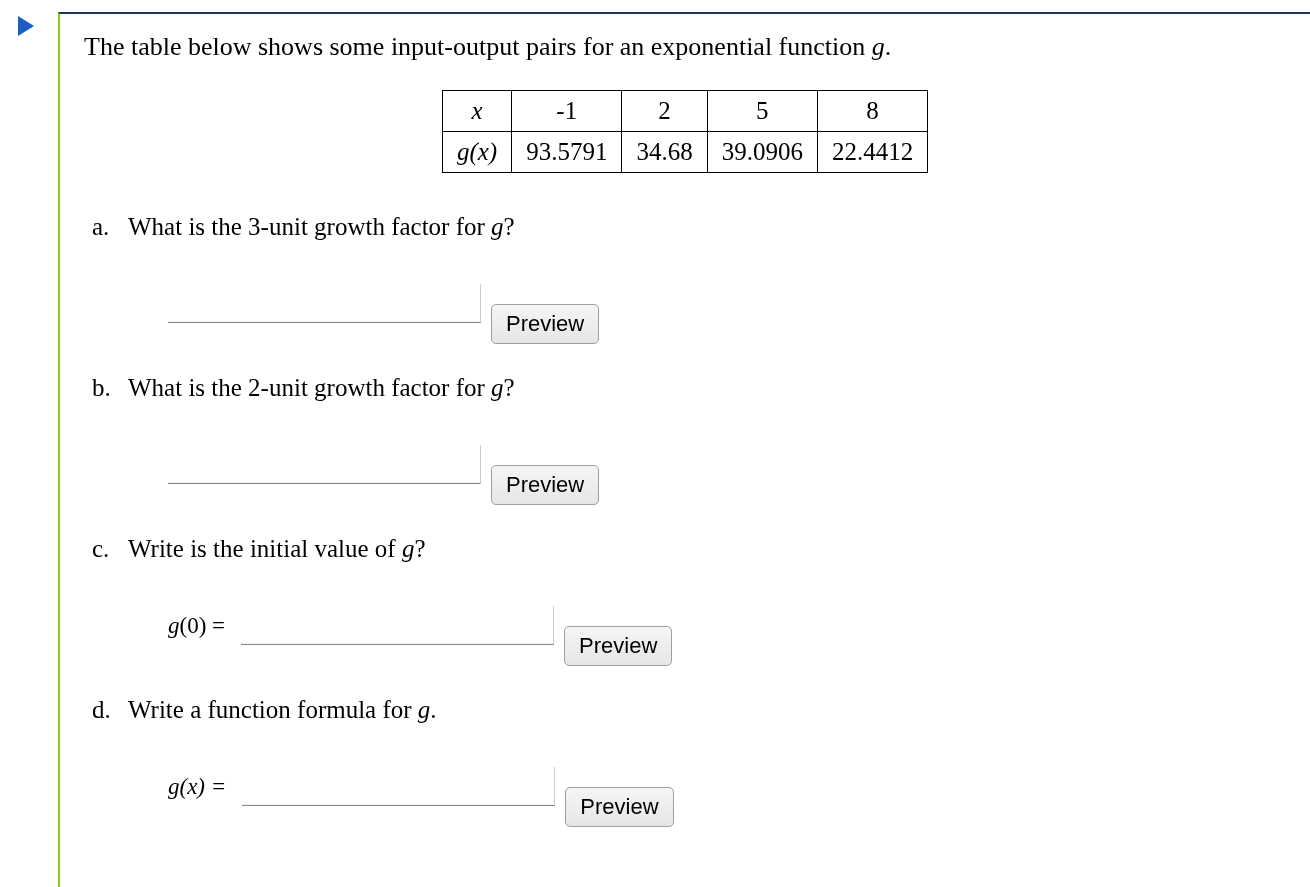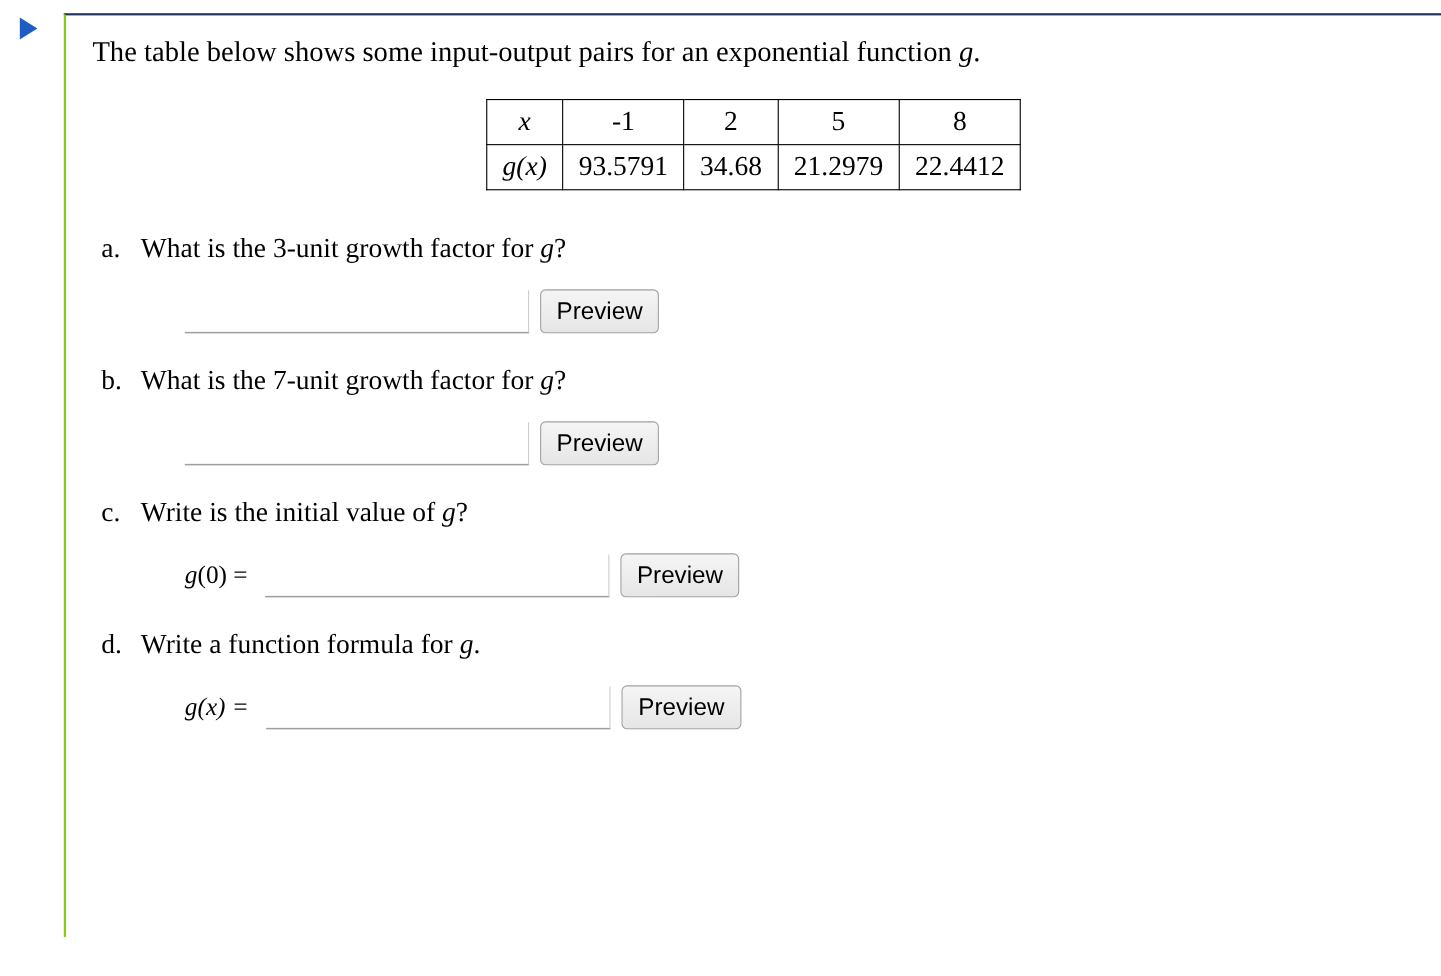--- a/index.html
+++ b/index.html
@@ -94,20 +94,21 @@
   }
   button.preview {
     font-family: Arial, Helvetica, sans-serif;
     font-size: 22px;
     padding: 6px 14px;
     border: 1px solid #9f9f9f;
     border-radius: 5px;
     background: linear-gradient(#f5f5f5, #e6e6e6);
     color: #000;
     cursor: pointer;
+    margin-top: 41px;
   }
 </style>
 </head>
 <body>
 
 <div class="container">
   <div class="triangle"></div>
   <div class="card">
 
     <div class="intro">
@@ -120,40 +121,40 @@
         <td><span class="mathvar">x</span></td>
         <td>-1</td>
         <td>2</td>
         <td>5</td>
         <td>8</td>
       </tr>
       <tr>
         <td><span class="mathvar">g</span><span class="mathvar">(x)</span></td>
         <td>93.5791</td>
         <td>34.68</td>
-        <td>21.2979</td>
+        <td>39.0906</td>
         <td>22.4412</td>
       </tr>
     </tbody>
       </table>
 
     <ol class="parts">
 
       <li>
         <span class="marker">a.</span>
         <span>What is the 3-unit growth factor for </span><span class="mathvar">g</span><span>?</span>
         <div class="answer-row">
           <input class="ans" type="text" style="">
           <button class="preview">Preview</button>
         </div>
       </li>
 
       <li>
         <span class="marker">b.</span>
-        <span>What is the 7-unit growth factor for </span><span class="mathvar">g</span><span>?</span>
+        <span>What is the 2-unit growth factor for </span><span class="mathvar">g</span><span>?</span>
         <div class="answer-row">
           <input class="ans" type="text" style="">
           <button class="preview">Preview</button>
         </div>
       </li>
 
       <li>
         <span class="marker">c.</span>
         <span>Write is the initial value of </span><span class="mathvar">g</span><span>?</span>
         <div class="answer-row">

